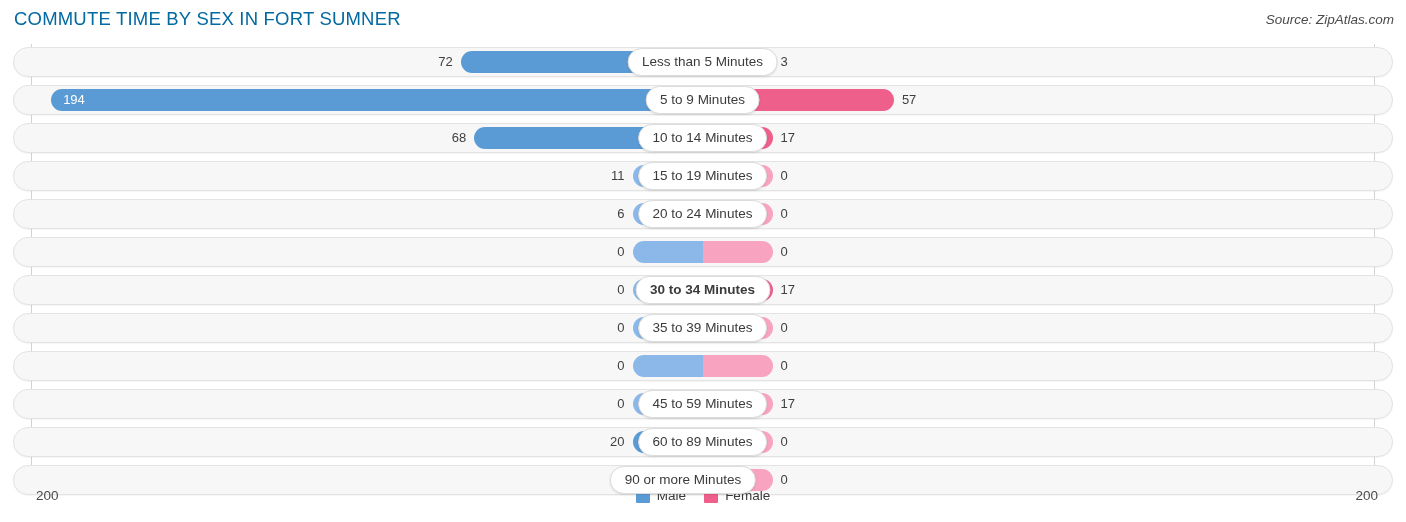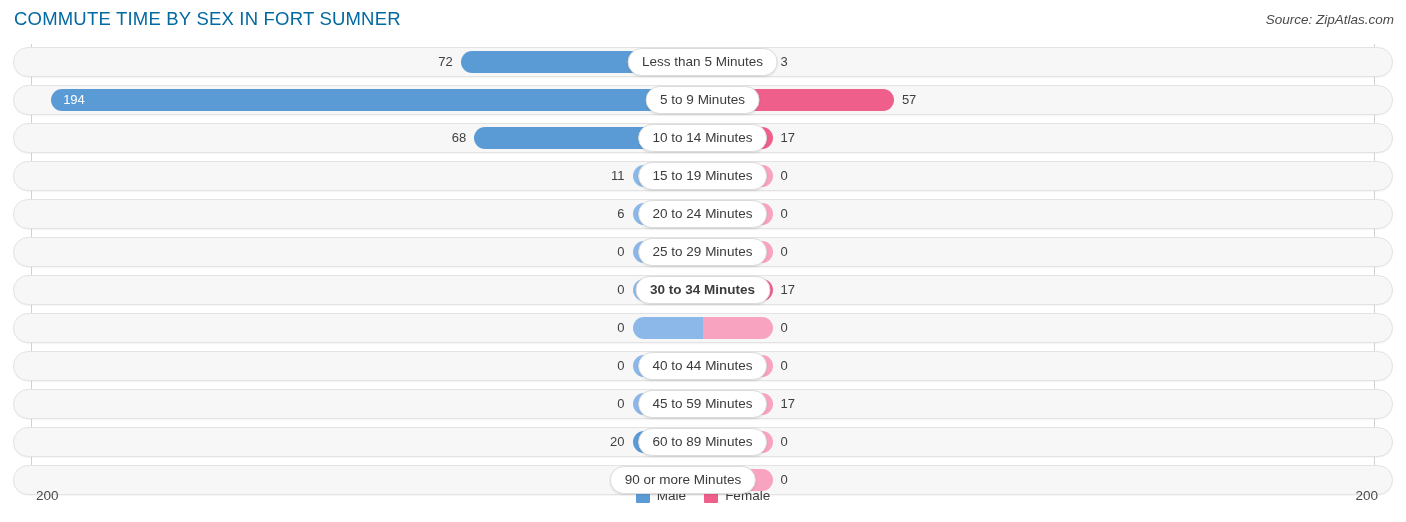--- a/index.html
+++ b/index.html
@@ -229,44 +229,43 @@
         <div class="val left-val" style="left: 564.5px; width: 60px;">6</div>
         <div class="val right-val" style="left: 780.5px; width: 60px;">0</div>
         <div class="pill" style="left: 702.5px;">20 to 24 Minutes</div>
       </div>
       <div class="row">
         <div class="track"></div>
         <div class="bar male" style="left: 632.5px; width: 70px;"></div>
         <div class="bar female" style="left: 702.5px; width: 70px;"></div>
         <div class="val left-val" style="left: 564.5px; width: 60px;">0</div>
         <div class="val right-val" style="left: 780.5px; width: 60px;">0</div>
-        <div class="pill" style="left: 702.5px;">25 to 29 Minutes</div>
       </div>
       <div class="row">
         <div class="track"></div>
         <div class="bar male" style="left: 632.5px; width: 70px;"></div>
         <div class="bar female strong" style="left: 702.5px; width: 70px;"></div>
         <div class="val left-val" style="left: 564.5px; width: 60px;">0</div>
         <div class="val right-val" style="left: 780.5px; width: 60px;">17</div>
         <div class="pill" style="left: 702.5px; font-weight: bold;">30 to 34 Minutes</div>
       </div>
       <div class="row">
         <div class="track"></div>
         <div class="bar male" style="left: 632.5px; width: 70px;"></div>
         <div class="bar female" style="left: 702.5px; width: 70px;"></div>
         <div class="val left-val" style="left: 564.5px; width: 60px;">0</div>
         <div class="val right-val" style="left: 780.5px; width: 60px;">0</div>
-      </div>
-      <div class="row">
-        <div class="track"></div>
-        <div class="bar male" style="left: 632.5px; width: 70px;"></div>
-        <div class="bar female" style="left: 702.5px; width: 70px;"></div>
-        <div class="val left-val" style="left: 564.5px; width: 60px;">0</div>
-        <div class="val right-val" style="left: 780.5px; width: 60px;">0</div>
-        <div class="pill" style="left: 702.5px;">40 to 44 Minutes</div>
+        <div class="pill" style="left: 702.5px;">35 to 39 Minutes</div>
+      </div>
+      <div class="row">
+        <div class="track"></div>
+        <div class="bar male" style="left: 632.5px; width: 70px;"></div>
+        <div class="bar female" style="left: 702.5px; width: 70px;"></div>
+        <div class="val left-val" style="left: 564.5px; width: 60px;">0</div>
+        <div class="val right-val" style="left: 780.5px; width: 60px;">0</div>
       </div>
       <div class="row">
         <div class="track"></div>
         <div class="bar male" style="left: 632.5px; width: 70px;"></div>
         <div class="bar female" style="left: 702.5px; width: 70px;"></div>
         <div class="val left-val" style="left: 564.5px; width: 60px;">0</div>
         <div class="val right-val" style="left: 780.5px; width: 60px;">17</div>
         <div class="pill" style="left: 702.5px;">45 to 59 Minutes</div>
       </div>
       <div class="row">

